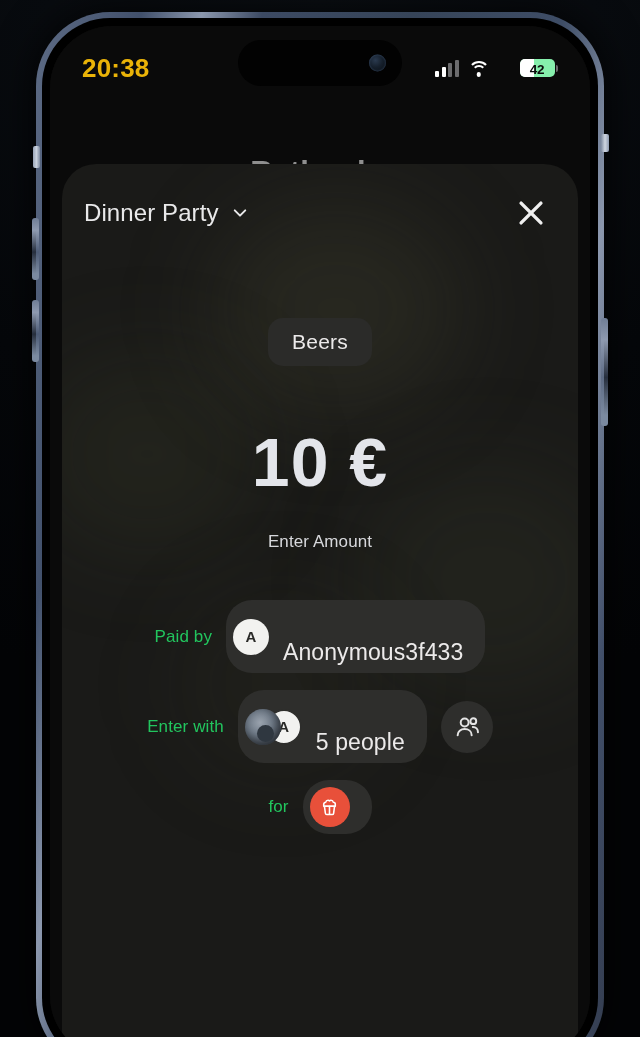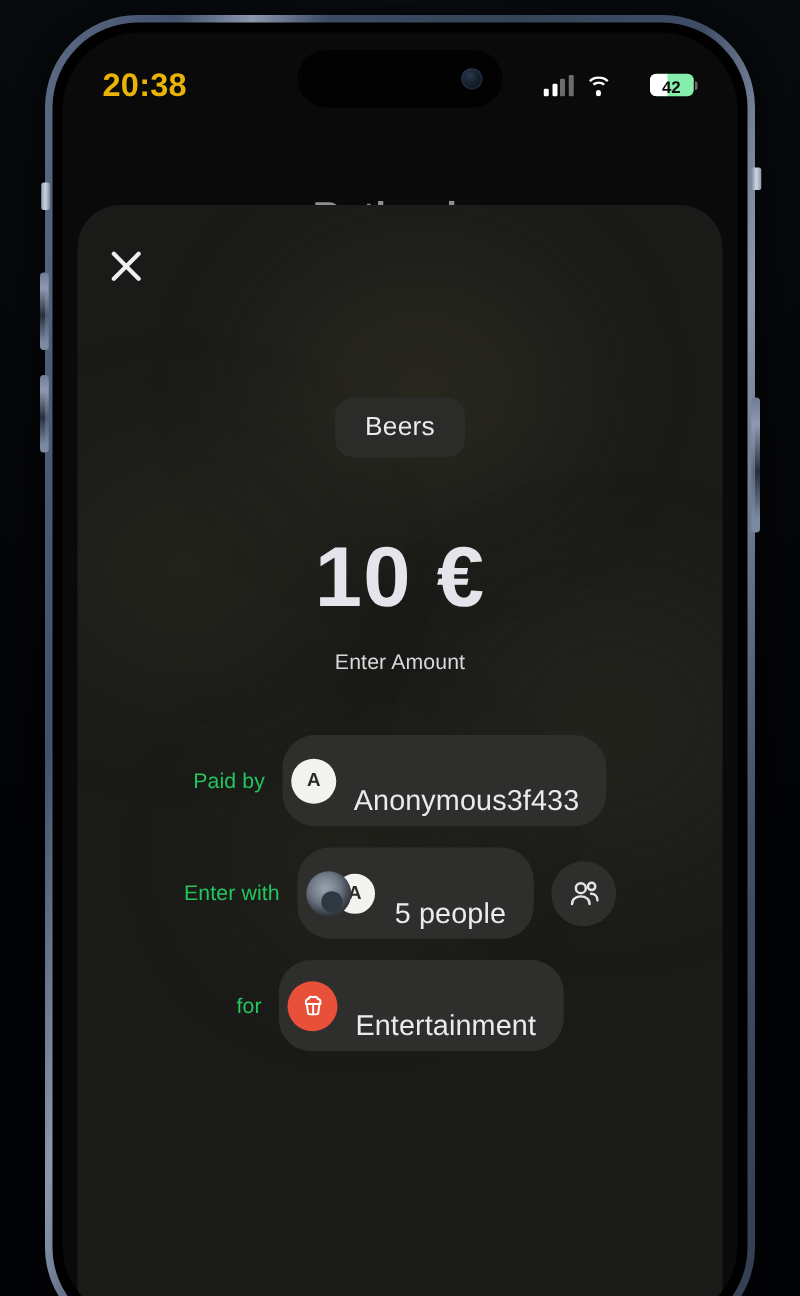--- a/index.html
+++ b/index.html
@@ -239,21 +239,21 @@
   
   #amount-block { margin-top: 62px; text-align: center; }
   #amount-value {
     font-size: 68px;
     font-weight: 700;
     color: #e3e5ea;
     letter-spacing: 1px;
     line-height: 1;
   }
   #amount-label {
-    margin-top: 24px;
+    margin-top: 36px;
     font-size: 17px;
     color: #d7d8dc;
     letter-spacing: .1px;
   }
 
   
   #fields { margin-top: 48px; display: flex; flex-direction: column; gap: 17px; }
   .field-row {
     display: flex;
     align-items: center;
@@ -384,20 +384,28 @@
 
     <div id="sheet">
       <div class="blob" id="blob-a"></div>
       <div class="blob" id="blob-b"></div>
       <div class="blob" id="blob-c"></div>
       <div class="blob" id="blob-d"></div>
 
       <div id="sheet-content">
 
         <div id="sheet-header">
+          <div id="group-selector">
+            <span id="group-name">Dinner Party</span>
+            <span>
+              <svg id="chevron-down" viewBox="0 0 24 24" fill="none" stroke="#e9e9ea" stroke-width="2.6" stroke-linecap="round" stroke-linejoin="round">
+                <polyline points="5 8.5 12 15.5 19 8.5"></polyline>
+              </svg>
+            </span>
+          </div>
           <span>
             <svg id="close-btn" viewBox="0 0 24 24" fill="none" stroke="#efefef" stroke-width="2.4" stroke-linecap="round">
               <line x1="5" y1="5" x2="19" y2="19"></line>
               <line x1="19" y1="5" x2="5" y2="19"></line>
             </svg>
           </span>
         </div>
 
         <div id="title-chip-wrap">
           <div id="title-chip">Beers</div>
@@ -442,21 +450,20 @@
           <div class="field-row">
             <span class="field-label">for</span>
             <div class="pill">
               <div class="cat-icon">
                 <svg width="21" height="21" viewBox="0 0 24 24" fill="none" stroke="#ffffff" stroke-width="1.8" stroke-linecap="round" stroke-linejoin="round">
                   <path d="M6.2 10.5h11.6l-1.1 8.1a1.6 1.6 0 0 1-1.6 1.4H8.9a1.6 1.6 0 0 1-1.6-1.4z"></path>
                   <path d="M5.4 8.3a2.3 2.3 0 0 1 2.3-2.3c.2-1.3 1.3-2.2 2.6-2.2.6 0 1.2.2 1.7.6.5-.4 1.1-.6 1.7-.6 1.3 0 2.4.9 2.6 2.2a2.3 2.3 0 0 1 2.3 2.3v2.2H5.4z"></path>
                   <line x1="12" y1="10.8" x2="12" y2="19.8"></line>
                 </svg>
               </div>
-              <span class="pill-text">Entertainment</span>
             </div>
           </div>
 
         </div>
 
       </div>
     </div>
 
   </div>
 </div>

